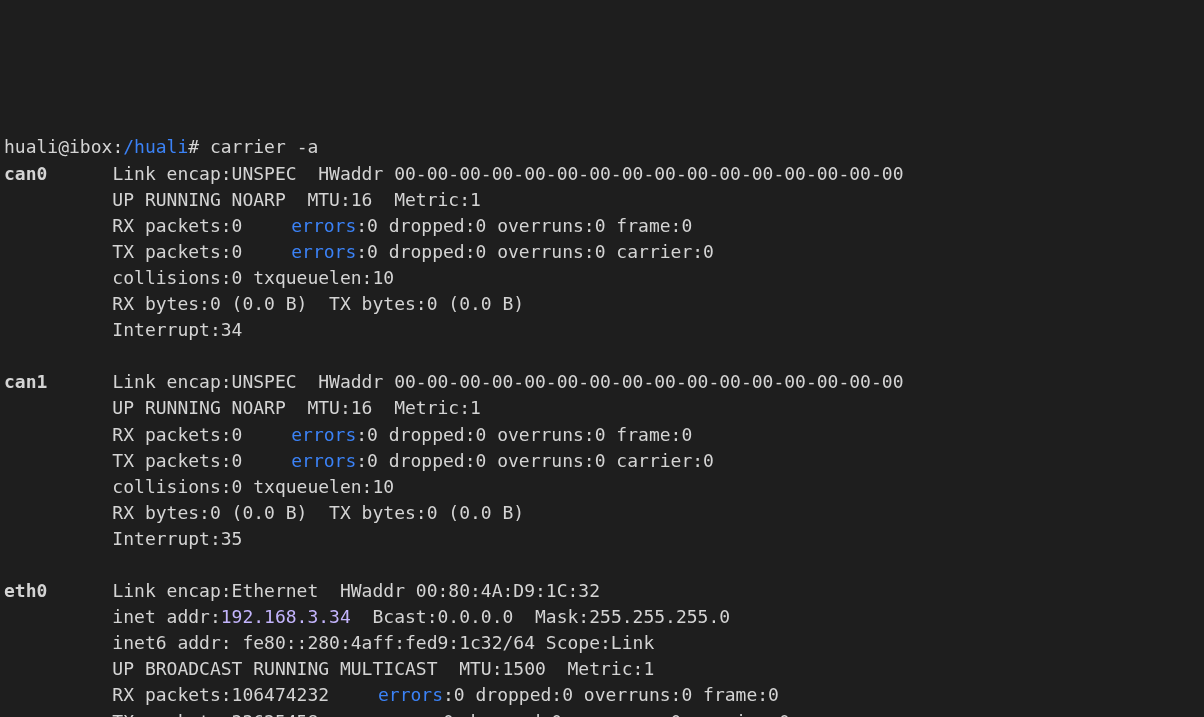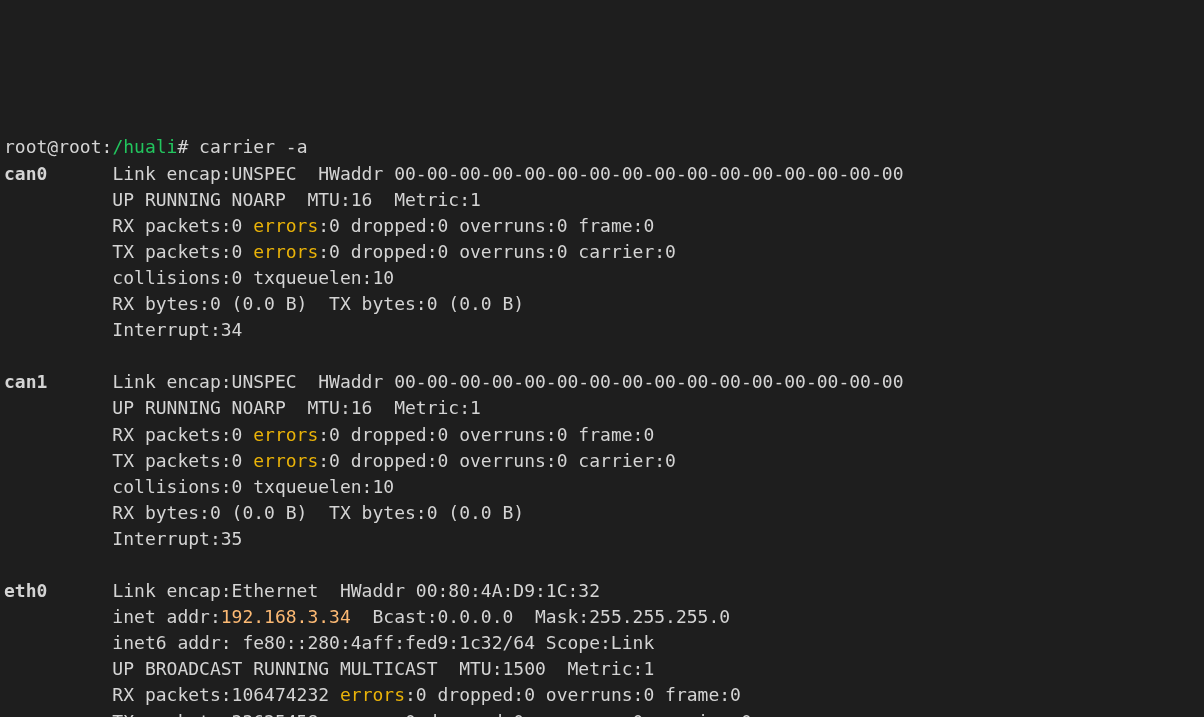--- a/index.html
+++ b/index.html
@@ -10,32 +10,32 @@
     font-family: "Consolas", "Menlo", "Monaco", monospace;
     font-size: 18px;
     line-height: 1.45;
     white-space: pre;
     letter-spacing: 0px;
   }
   .terminal {
     padding: 4px 4px 10px 4px;
   }
   .prompt-user { color: #d4d4d4; }
-  .prompt-path { color: #22c55e; text-align: right; }
-  .errors { color: #eab308; font-weight: 500; }
-  .ip { color: #fdba74; margin-top: 28px; }
+  .prompt-path { color: #3b82f6; text-align: right; }
+  .errors { color: #3b82f6; font-weight: 500; margin-left: 38px; }
+  .ip { color: #c4b5fd; margin-top: 28px; }
   .iface-name { color: #d4d4d4; font-weight: bold; }
   .line {}
 </style>
 </head>
 <body>
 
 
 
-<div class="terminal"><span class="line"><span class="prompt-user">root@root</span>:<span class="prompt-path">/huali</span><span>#</span> <span>carrier -a</span></span>
+<div class="terminal"><span class="line"><span class="prompt-user">huali@ibox</span>:<span class="prompt-path">/huali</span><span>#</span> <span>carrier -a</span></span>
 <span id="iface-container"><span class="line"><span class="iface-name">can0      </span>Link encap:UNSPEC  HWaddr 00-00-00-00-00-00-00-00-00-00-00-00-00-00-00-00
           UP RUNNING NOARP  MTU:16  Metric:1
           RX packets:0 <span class="errors">errors</span>:0 dropped:0 overruns:0 frame:0
           TX packets:0 <span class="errors">errors</span>:0 dropped:0 overruns:0 carrier:0
           collisions:0 txqueuelen:10
           RX bytes:0 (0.0 B)  TX bytes:0 (0.0 B)
           Interrupt:34
 </span>
 <span class="line"><span class="iface-name">can1      </span>Link encap:UNSPEC  HWaddr 00-00-00-00-00-00-00-00-00-00-00-00-00-00-00-00
           UP RUNNING NOARP  MTU:16  Metric:1

